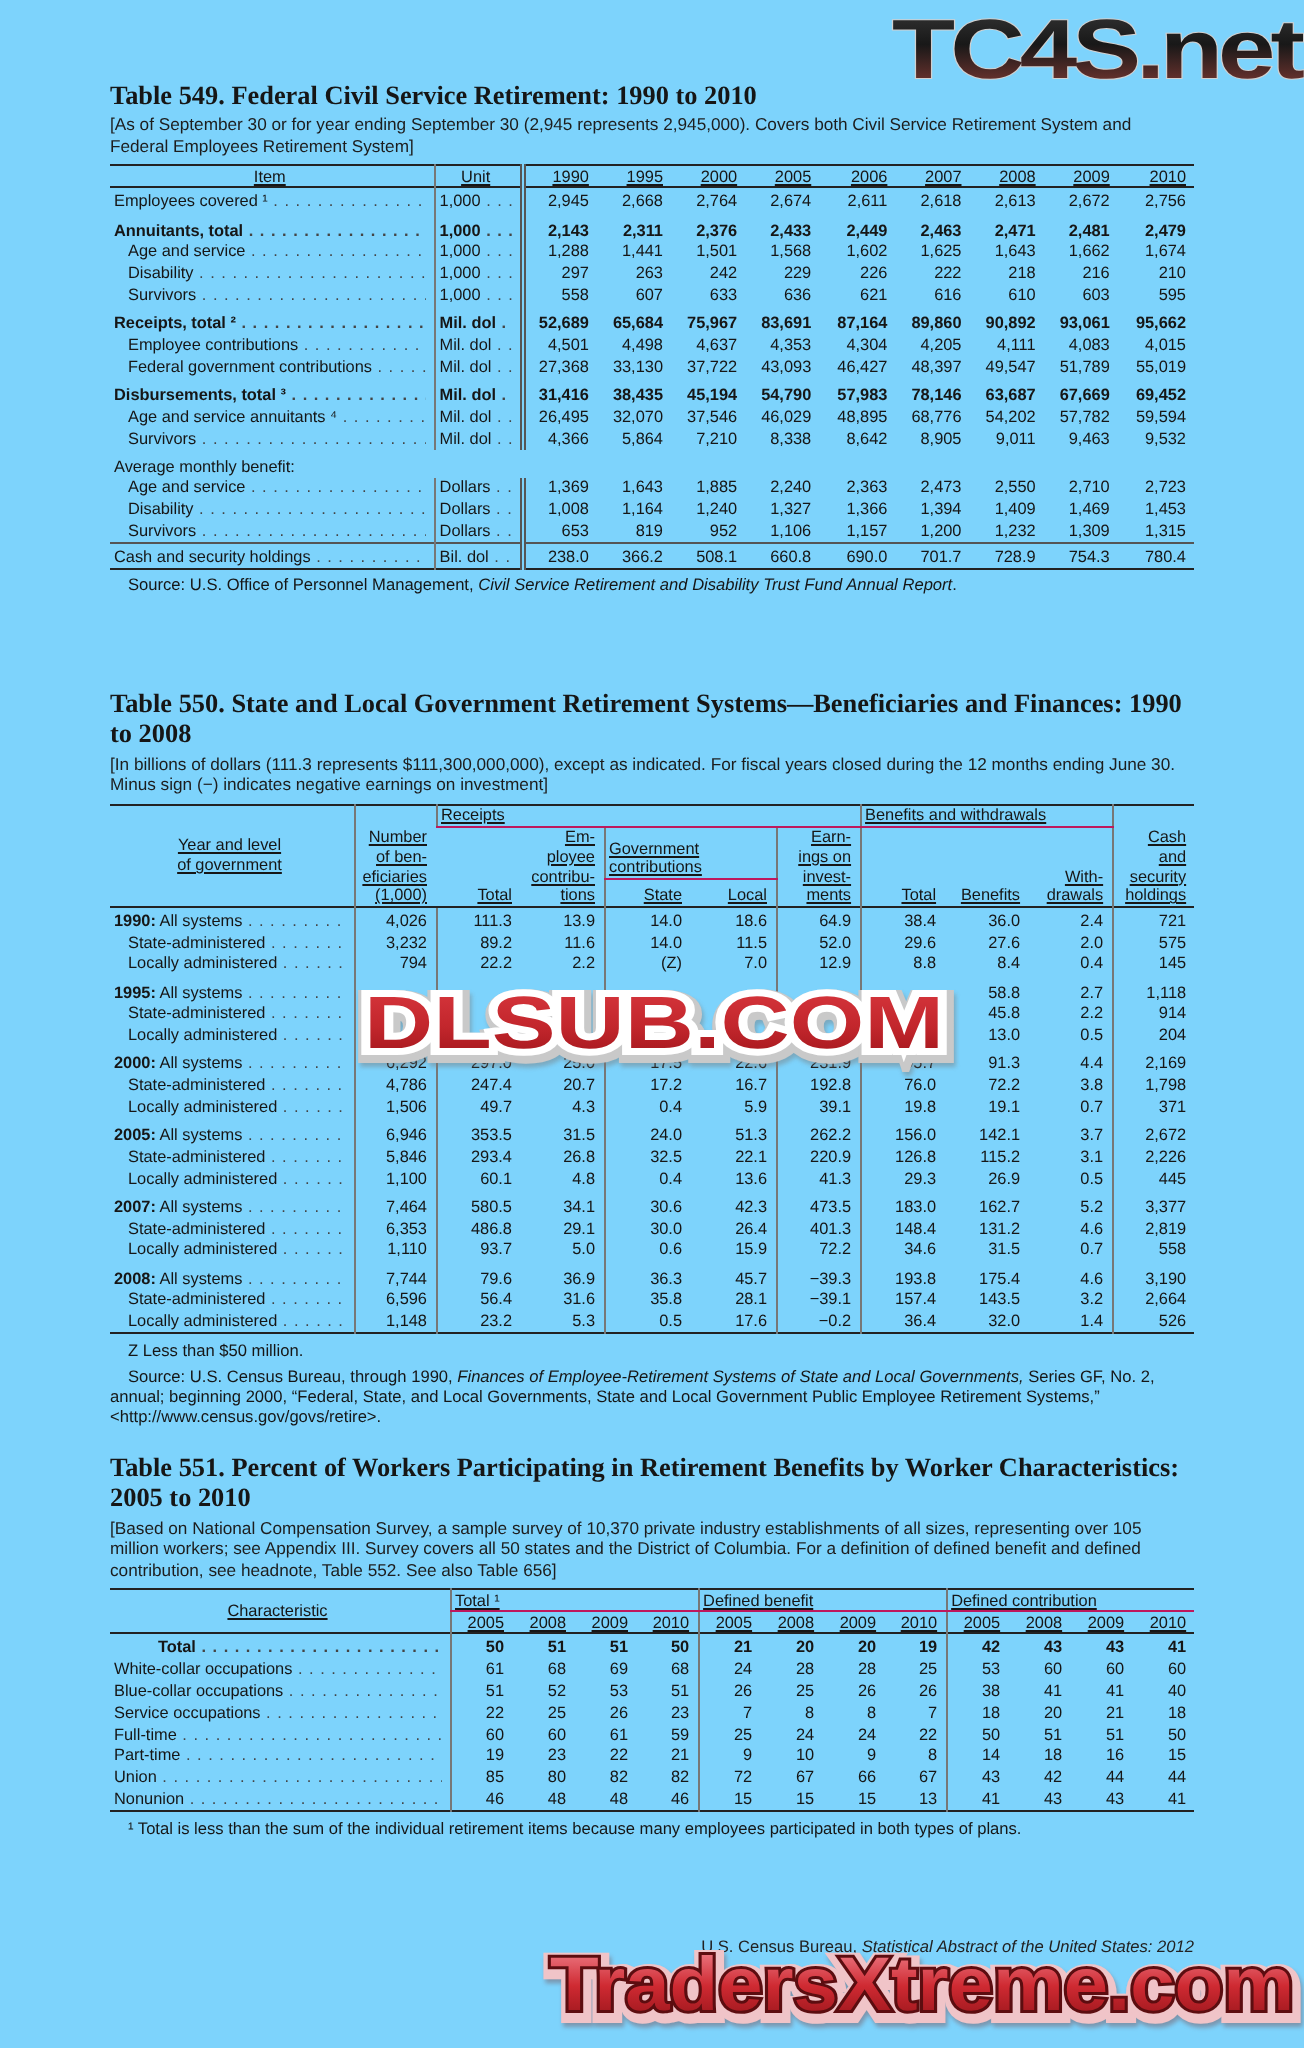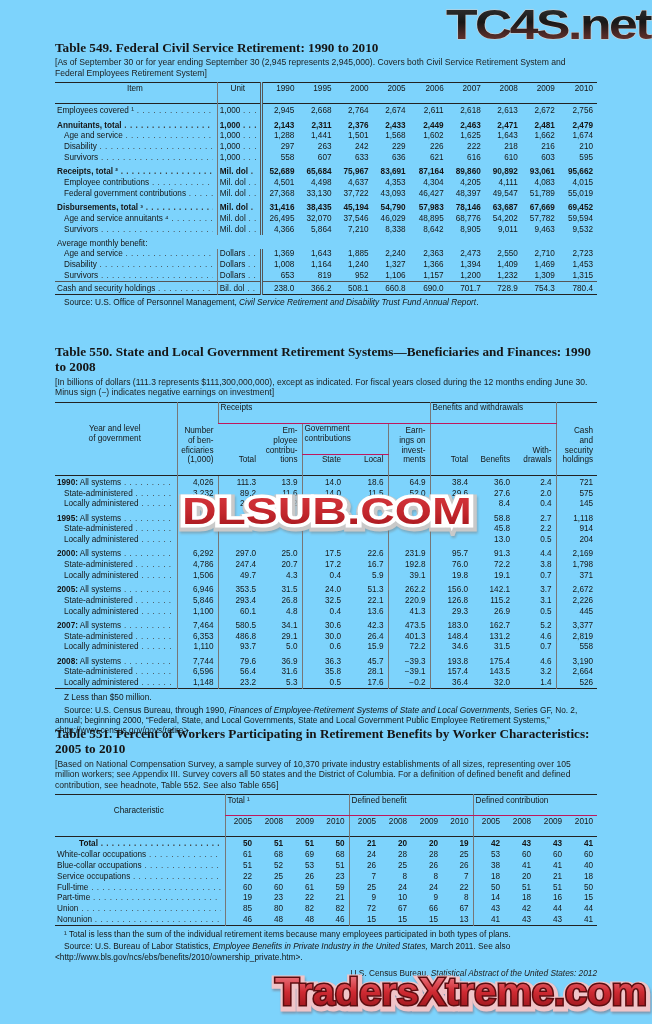--- a/index.html
+++ b/index.html
@@ -5,21 +5,21 @@
   html,body{margin:0;padding:0;background:#d8d8d8;}
   .page{position:relative;width:652px;height:1024px;margin:0 auto;background:#7dd3fc;
         font-family:"Liberation Sans",sans-serif;color:#161616;overflow:hidden;}
   .sec{position:absolute;left:55px;width:542px;}
   .sec549{top:40px}.sec550{top:344px}.sec551{top:726px}
   .ttitle{font-family:"Liberation Serif",serif;font-weight:bold;font-size:13.2px;line-height:1.16;margin:0 0 2px 0;}
   .headnote{font-size:8.6px;line-height:1.22;margin:0 0 4px 0;color:#1d1d1d;}
   table.dtable{border-collapse:collapse;width:100%;table-layout:fixed;
         border-top:1.6px solid #222;border-bottom:1.6px solid #222;}
   .dtable th,.dtable td{font-size:8.2px;line-height:1.17;font-weight:normal;padding:0.6px 4px 0.6px 2px;}
-  .dtable thead th{vertical-align:bottom;white-space:pre-line;padding-bottom:10px;}
+  .dtable thead th{vertical-align:bottom;white-space:pre-line;padding-bottom:0;text-decoration:underline;}
   .h-c{text-align:center}
   .h-mid{vertical-align:middle !important;text-align:center}
   .h-num{text-align:right}
   .h-group,.h-group2{text-align:left;border-bottom:1px solid #be185d;}
   .bl-thin,.hb-l{border-left:1px solid #777;}
   .bl-dbl{border-left:3px double #555;}
   .dtable tbody tr:first-child td{border-top:1.2px solid #222;padding-top:2px;}
   td.num{text-align:right;white-space:nowrap;overflow:hidden;}
   td.lbl,td.unit{white-space:nowrap;overflow:hidden;}
   .lw{white-space:nowrap;overflow:hidden;}
@@ -867,21 +867,20 @@
             <td class="num c6">15</td>
             <td class="num c7">13</td>
             <td class="num c8">41</td>
             <td class="num c9">43</td>
             <td class="num c10">43</td>
             <td class="num c11">41</td>
           </tr>
         </tbody>
     </table>
     <p class="fn">¹ Total is less than the sum of the individual retirement items because many employees participated in both types of plans.</p>
-    <p class="fn"><span>Source: U.S. Bureau of Labor Statistics, </span><span class="it">Employee Benefits in Private Industry in the United States,</span><span> March 2011. See also &lt;http://www.bls.gov/ncs/ebs/benefits/2010/ownership_private.htm&gt;.</span></p>
   </div>
 
   <div class="credit">
     <span>U.S. Census Bureau, </span><span class="it">Statistical Abstract of the United States: 2012</span>
   </div>
 
   <svg class="wm wm-top" width="212" height="48" viewBox="0 0 212 48" aria-hidden="true">
     <defs>
       <linearGradient id="gT" x1="0" y1="0" x2="0" y2="1">
         <stop offset="0" stop-color="#3a3a3a"></stop>

